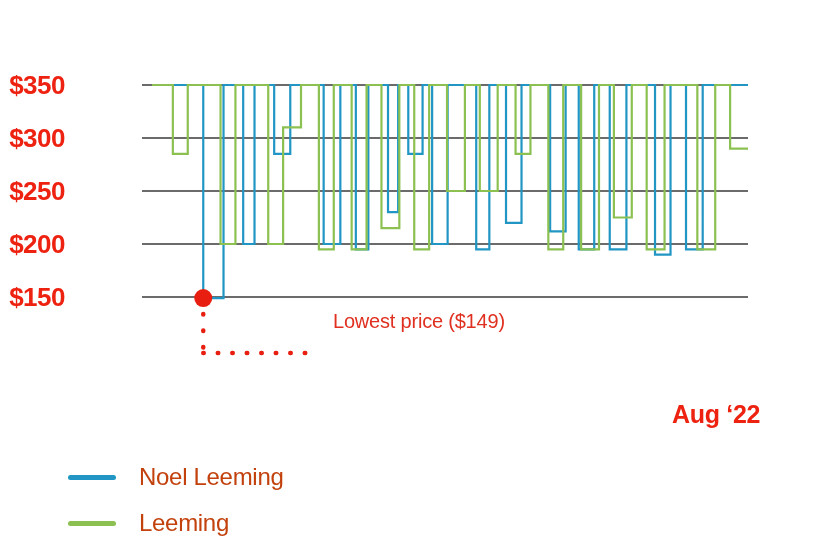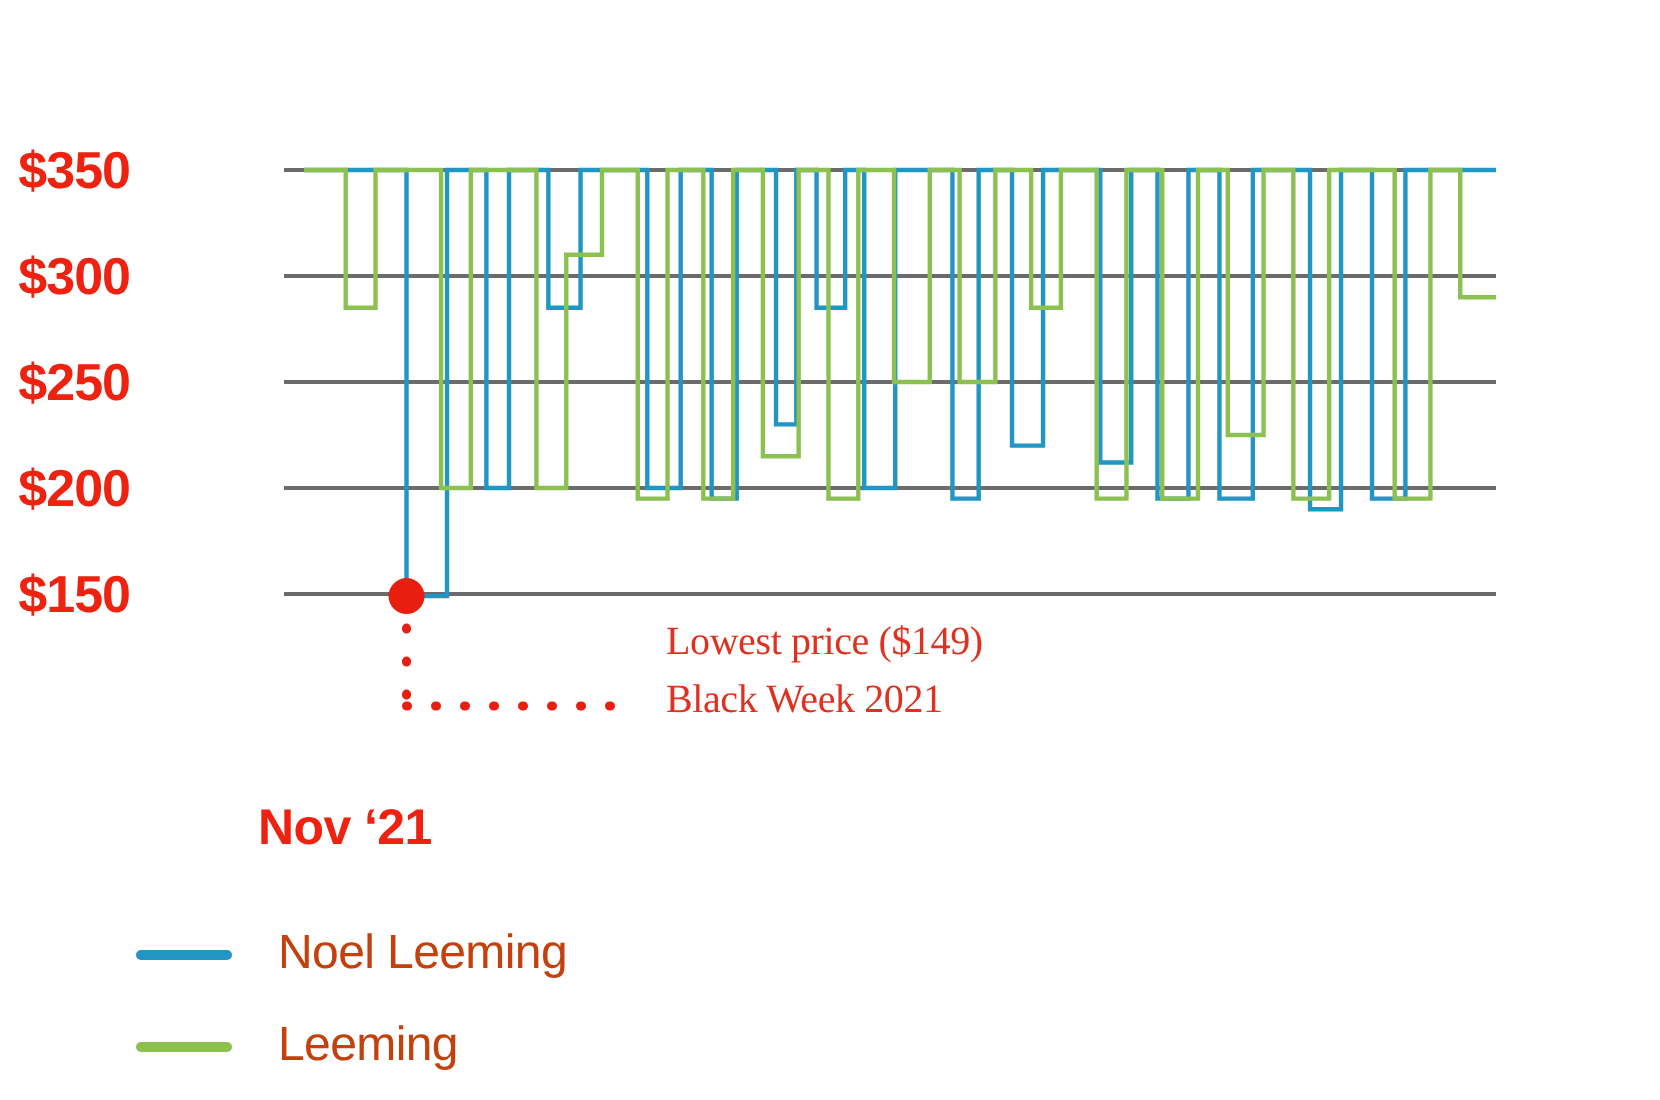--- a/index.html
+++ b/index.html
@@ -48,21 +48,21 @@
   }
 
   .annot-line {
     position: absolute;
     color: #e03020;
     font-size: 20px;
     font-weight: 400;
     line-height: 1;
     white-space: nowrap;
     letter-spacing: -0.2px;
-    font-family: Liberation Serif, serif;
+    font-family: Liberation Sans, sans-serif;
   }
 
   .legend-label {
     position: absolute;
     color: #c2410c;
     font-size: 24px;
     font-weight: 400;
     line-height: 1;
     white-space: nowrap;
     letter-spacing: -0.3px;
@@ -106,23 +106,22 @@
         <path d="M152.00 73.00 L172.86 73.00 L172.86 141.90 L187.76 141.90 L187.76 73.00 L208.62 73.00 L208.62 73.00 L220.54 73.00 L220.54 232.00 L235.44 232.00 L235.44 73.00 L250.34 73.00 L250.34 73.00 L268.22 73.00 L268.22 232.00 L283.12 232.00 L283.12 115.40 L301.00 115.40 L301.00 73.00 L318.88 73.00 L318.88 237.30 L333.78 237.30 L333.78 73.00 L351.66 73.00 L351.66 237.30 L366.56 237.30 L366.56 73.00 L381.46 73.00 L381.46 216.10 L399.34 216.10 L399.34 73.00 L414.24 73.00 L414.24 237.30 L429.14 237.30 L429.14 73.00 L447.02 73.00 L447.02 179.00 L464.90 179.00 L464.90 73.00 L479.80 73.00 L479.80 179.00 L497.68 179.00 L497.68 73.00 L515.56 73.00 L515.56 141.90 L530.46 141.90 L530.46 73.00 L548.34 73.00 L548.34 237.30 L563.24 237.30 L563.24 73.00 L581.12 73.00 L581.12 237.30 L599.00 237.30 L599.00 73.00 L613.90 73.00 L613.90 205.50 L631.78 205.50 L631.78 73.00 L646.68 73.00 L646.68 237.30 L664.56 237.30 L664.56 73.00 L682.44 73.00 L682.44 73.00 L697.34 73.00 L697.34 237.30 L715.22 237.30 L715.22 73.00 L730.12 73.00 L730.12 136.60 L748.00 136.60" fill="none" stroke="#8cc152" stroke-width="2.2" stroke-linejoin="miter" stroke-linecap="butt"></path>
       </g>
     <g id="annotation-group">
         <line x1="203.256" x2="203.256" y1="302.05999999999995" y2="340" stroke="#e81f10" stroke-width="4.5" stroke-linecap="round" stroke-dasharray="0.5 16"></line>
         <line x1="203.256" x2="307" y1="341" y2="341" stroke="#e81f10" stroke-width="4.5" stroke-linecap="round" stroke-dasharray="0.5 14"></line>
         <circle cx="203.256" cy="286.05999999999995" r="9" fill="#e81f10"></circle>
       </g>
   </svg>
 
   <div class="annot-line" style="left:333px; top:299px;">Lowest price ($149)</div>
-  <div class="annot-line" style="left:333px; top:328px;">Black Week 2021</div>
 
-  <div class="xtick-label" style="left:129px; top:390px;">Nov ‘21</div>
+  <div class="xtick-label" style="left:672px; top:390px;">Aug ‘22</div>
 
   <div>
     <div class="legend-swatch" style="left:68px; top:463px; width:48px; background:#2196c4;"></div>
     <div class="legend-label" style="left:139px; top:453px;">Noel Leeming</div>
 
     <div class="legend-swatch" style="left:68px; top:509px; width:48px; background:#8cc152;"></div>
     <div class="legend-label" style="left:139px; top:499px;">Leeming</div>
   </div>
 
 </div>

